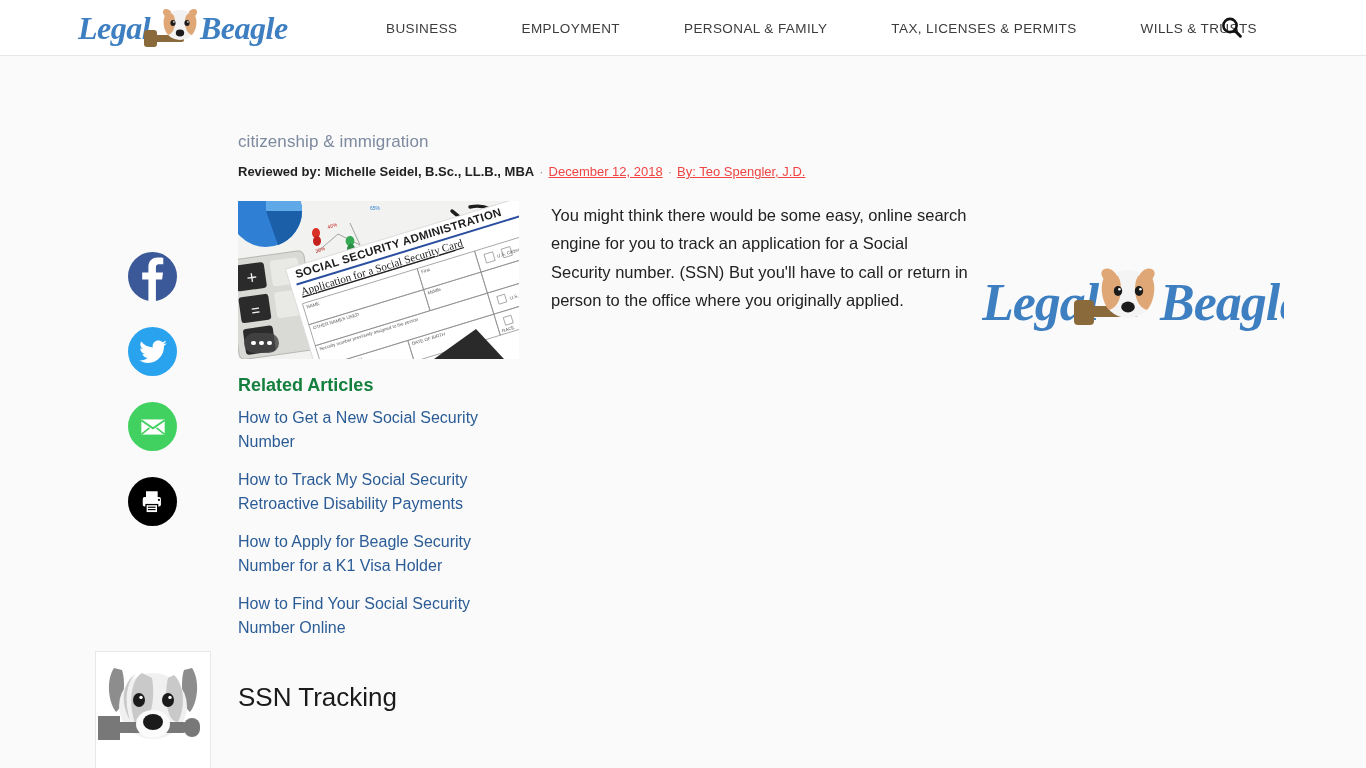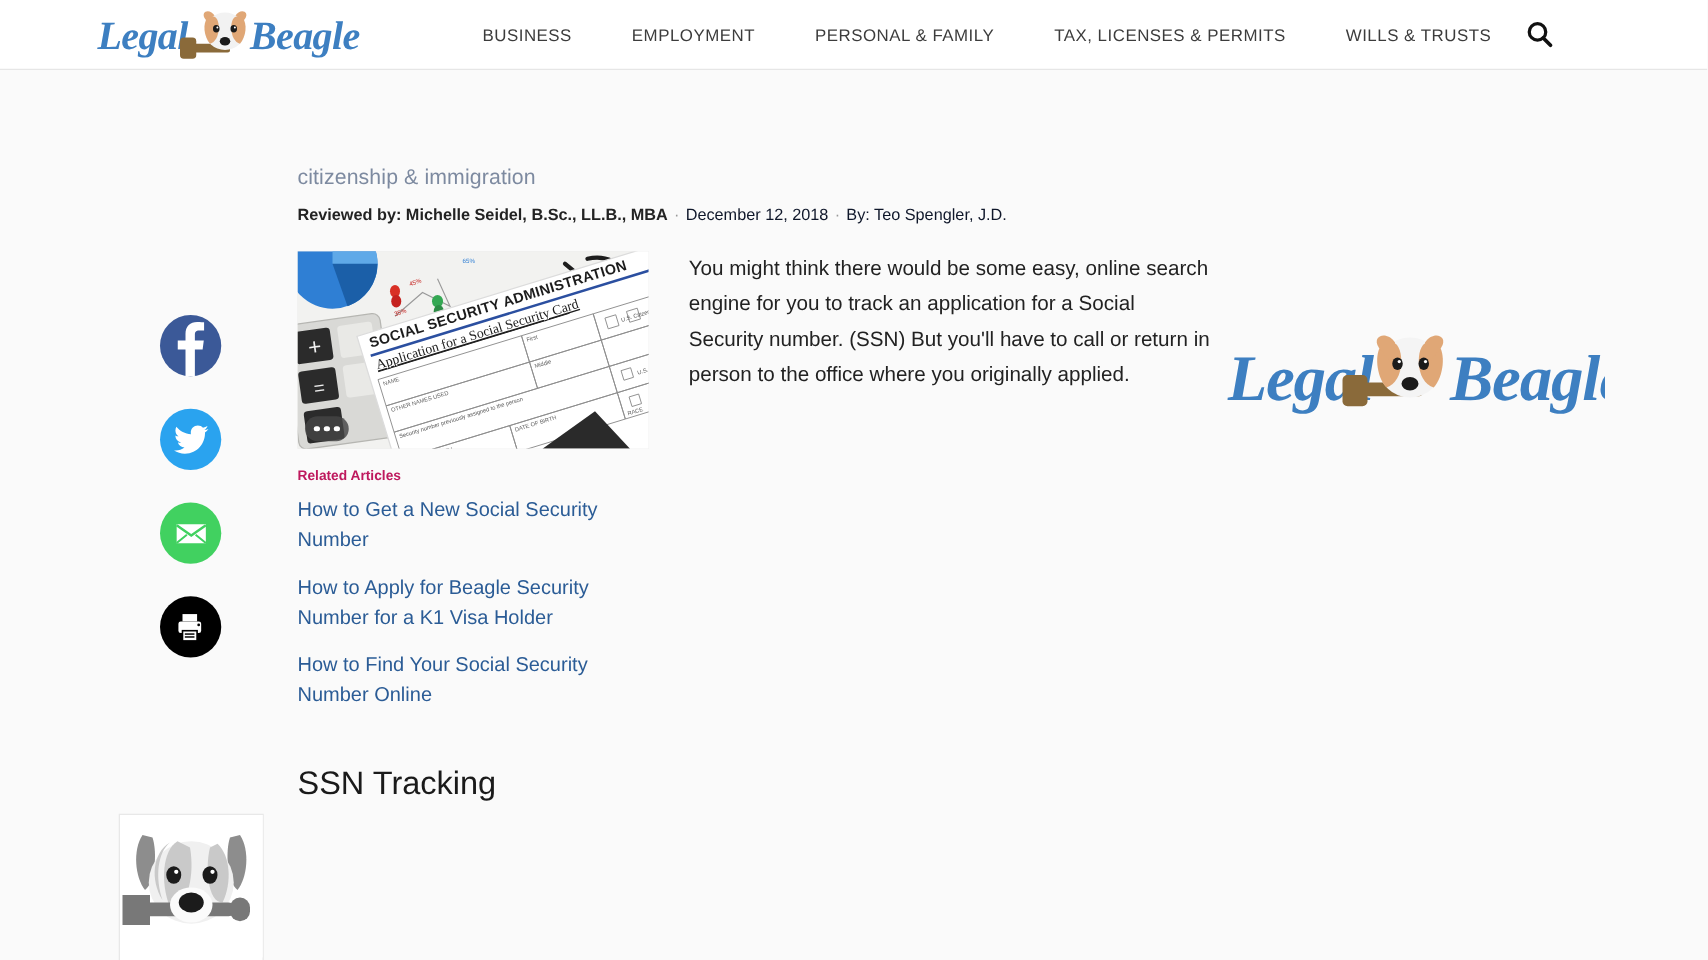--- a/index.html
+++ b/index.html
@@ -28,21 +28,21 @@
     left: 76px; top: 2px;
     width: 218px; height: 52px;
     display: flex; align-items: center;
   }
   .nav {
     position: absolute;
     left: 386px; top: 0;
     height: 56px;
     display: flex;
     align-items: center;
-    gap: 0px;
+    gap: 16px;
   }
   .nav-item {
     font-size: 13.5px;
     letter-spacing: 0.4px;
     color: #3c3c3c;
     text-decoration: none;
     padding: 0 24px;
     white-space: nowrap;
     cursor: pointer;
   }
@@ -107,21 +107,21 @@
     line-height: 1.18;
   }
   .byline {
     margin-top: 12px;
     font-size: 13px;
     color: #444;
     white-space: nowrap;
   }
   .byline .reviewer { font-weight: bold; color: #222; }
   .byline .sep { color: #999; margin: 0 5px; }
-  .byline .date, .byline .author { color: #0f172a; }
+  .byline .date, .byline .author { color: #ef4444; text-decoration: underline; }
 
   
   .figure {
     float: left;
     position: relative;
     width: 281px; height: 158px;
     margin: 22px 32px 14px 0;
     overflow: hidden;
     background: #e9e9ea;
   }
@@ -148,23 +148,23 @@
 
   
   .related-block {
     clear: left;
     float: left;
     width: 282px;
     margin-top: 2px;
   }
   .related-title {
     margin: 0 0 10px 0;
-    font-size: 11px;
+    font-size: 18px;
     font-weight: bold;
-    color: #be185d;
+    color: #15803d;
   }
   .related-link {
     display: block;
     font-size: 16px;
     line-height: 1.5;
     color: #2b5c96;
     text-decoration: none;
     margin-bottom: 14px;
     cursor: pointer;
   }
@@ -391,20 +391,21 @@
           <i></i>
           <i></i>
       </div>
     </figure>
 
     <p class="intro">You might think there would be some easy, online search engine for you to track an application for a Social Security number. (SSN) But you'll have to call or return in person to the office where you originally applied.</p>
 
     <div class="related-block">
       <h2 class="related-title">Related Articles</h2>
       <a class="related-link" href="#">How to Get a New Social Security Number</a>
+      <a class="related-link" href="#">How to Track My Social Security Retroactive Disability Payments</a>
       <a class="related-link" href="#">How to Apply for Beagle Security Number for a K1 Visa Holder</a>
       <a class="related-link" href="#">How to Find Your Social Security Number Online</a>
     </div>
 
     <section class="section">
       <h2 class="section-title">SSN Tracking</h2>
 
     </section>
   </article>
 

